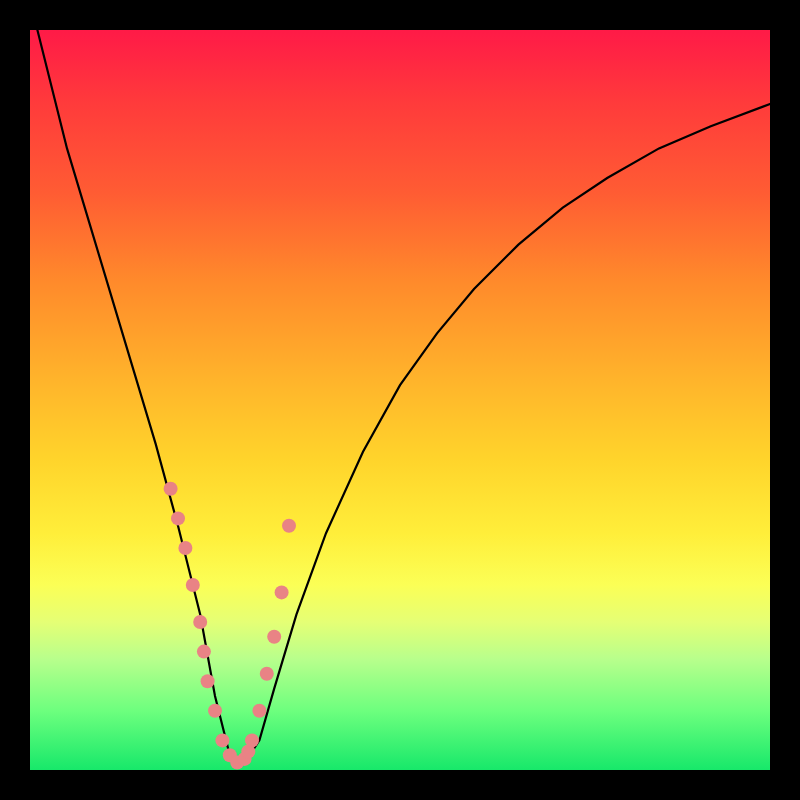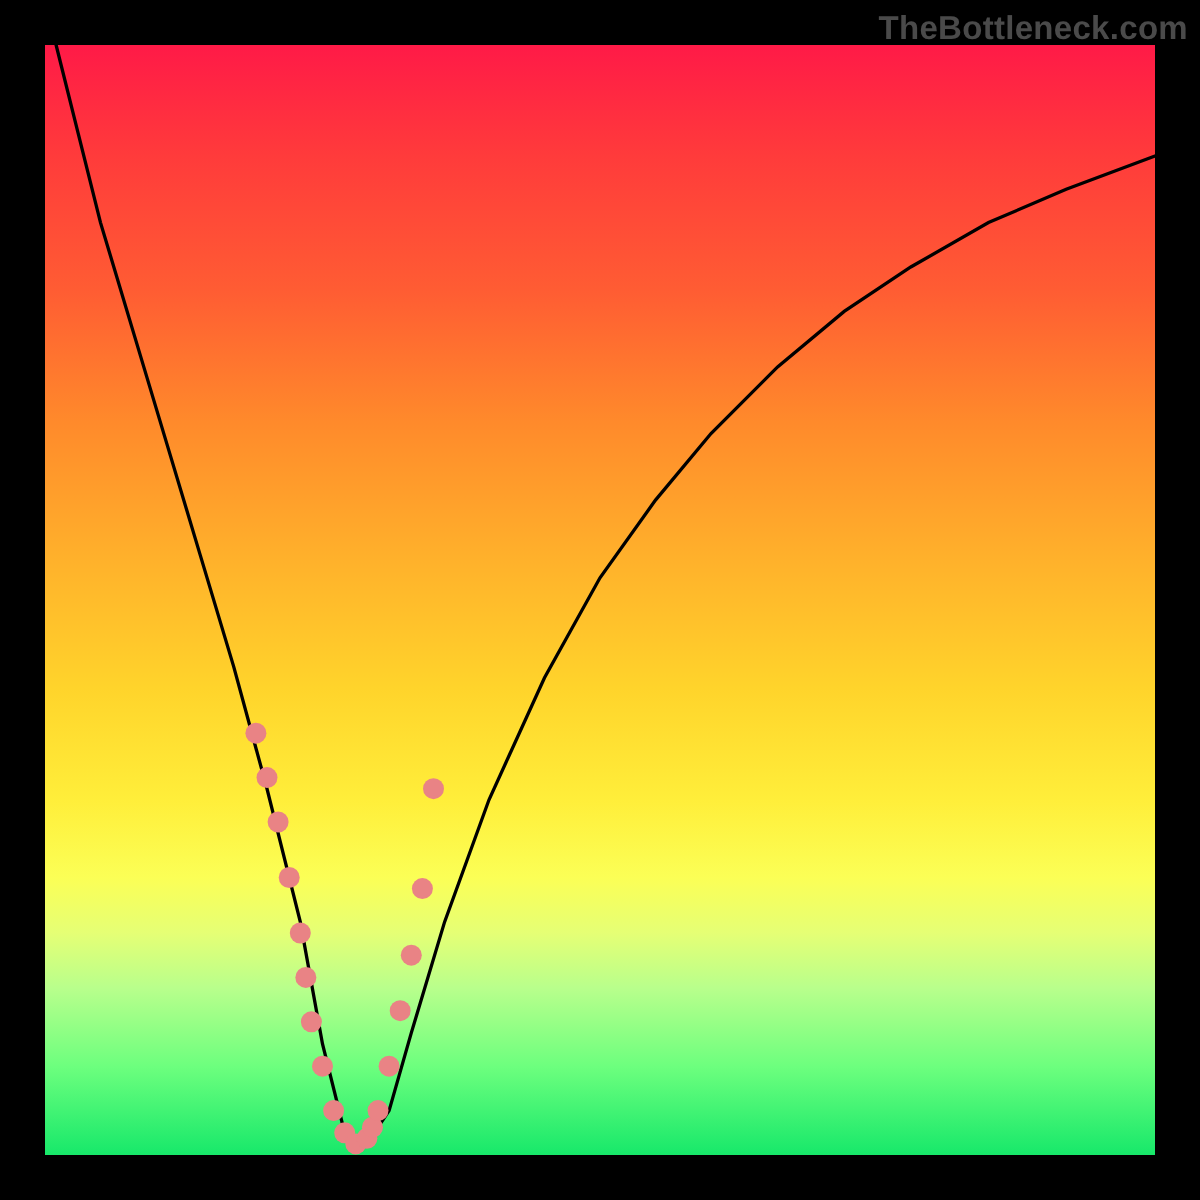--- a/index.html
+++ b/index.html
@@ -66,21 +66,20 @@
     fill: #e98385;
     stroke: none;
   }
 </style>
 </head>
 <body>
 
 <div class="frame">
   <div class="plot-bg"></div>
 
-  <div class="watermark">TheBottleneck.com</div>
 
   <svg class="overlay" viewBox="0 0 740 740">
     <path id="curve-path" class="curve" d="M7.4 0.0 L22.2 59.2 L37.0 118.4 L59.2 192.4 L81.4 266.4 L103.6 340.4 L125.8 414.4 L148.0 495.8 L170.2 584.6 L185.0 666.0 L199.8 725.2 L214.6 732.6 L229.4 710.4 L244.2 658.6 L266.4 584.6 L296.0 503.2 L333.0 421.8 L370.0 355.2 L407.0 303.4 L444.0 259.0 L488.4 214.6 L532.8 177.6 L577.2 148.0 L629.0 118.4 L680.8 96.2 L740.0 74.0"></path>
     <g id="dots-group">
         <circle cx="140.6" cy="458.8" r="7" class="dot"></circle>
         <circle cx="148.0" cy="488.4" r="7" class="dot"></circle>
         <circle cx="155.4" cy="518.0" r="7" class="dot"></circle>
         <circle cx="162.8" cy="555.0" r="7" class="dot"></circle>
         <circle cx="170.2" cy="592.0" r="7" class="dot"></circle>
         <circle cx="173.9" cy="621.6" r="7" class="dot"></circle>

